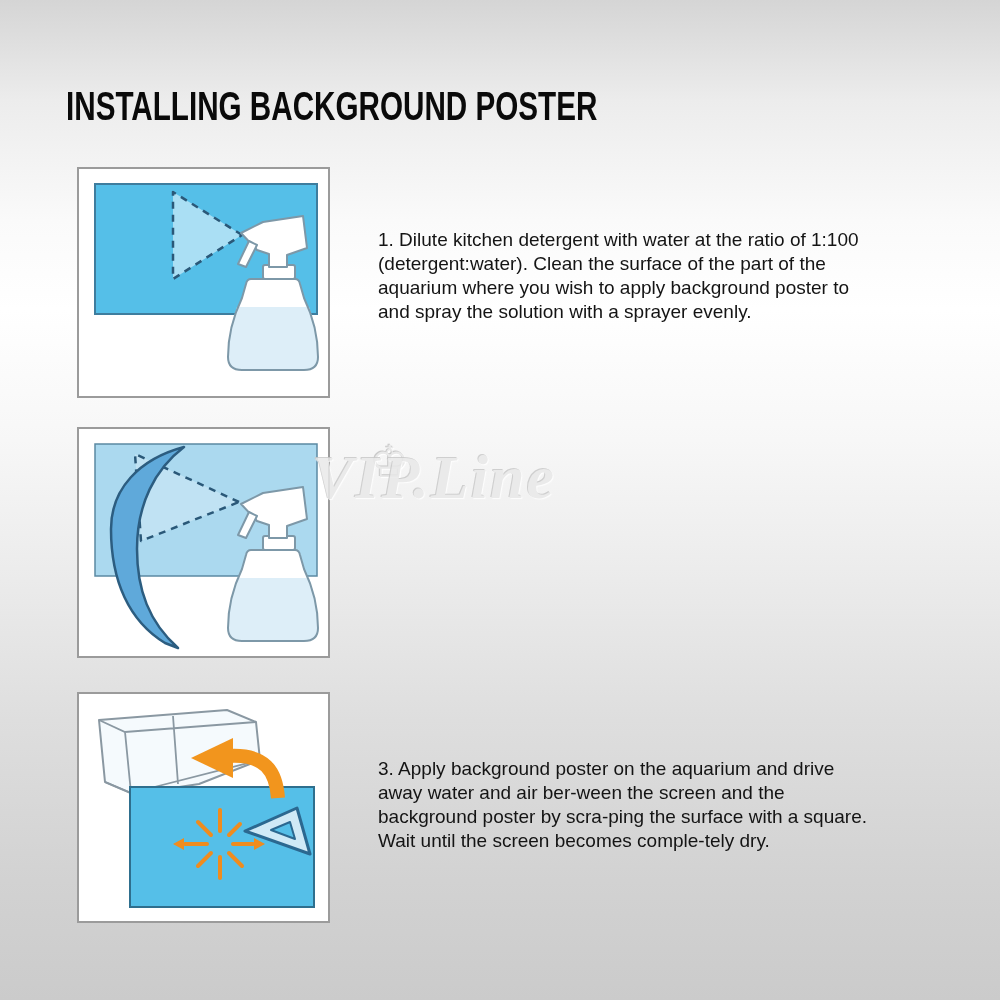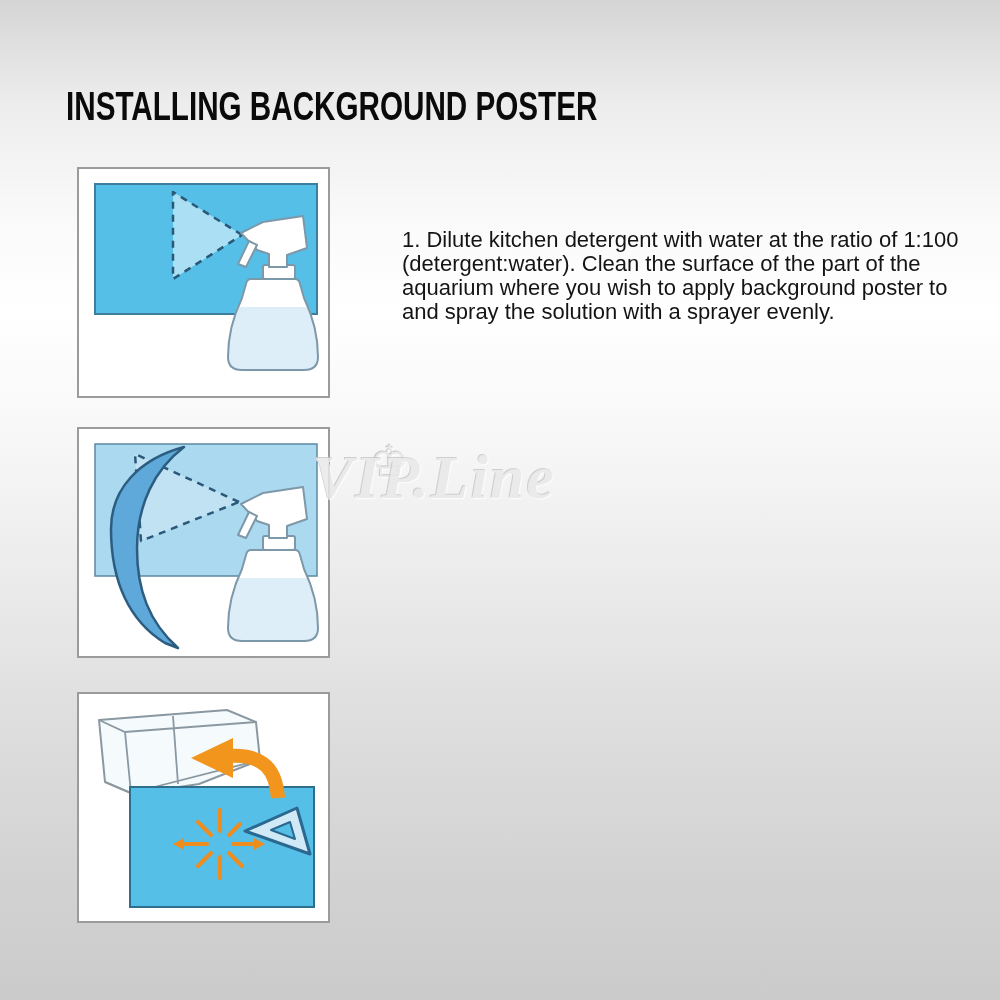--- a/index.html
+++ b/index.html
@@ -22,24 +22,23 @@
   .stepbox{
     position:absolute;left:77px;width:253px;height:231px;
     background:#ffffff;
     border:2px solid var(--box-border);
     box-sizing:border-box;
   }
   #box1{top:167px;} #box2{top:427px;} #box3{top:692px;}
   .stepbox svg{position:absolute;left:0;top:0;}
   .steptext{
     position:absolute;left:378px;width:575px;
-    font-size:22px;line-height:24px;color:var(--text-color);
+    font-size:19px;line-height:24px;color:var(--text-color);
     white-space:pre-line;
     z-index:3;
-    margin-left:24px;
   }
   #text1{top:228px;} #text2{top:499px;} #text3{top:757px;}
   .watermark{
     position:absolute;left:308px;top:398px;width:480px;height:200px;
     z-index:1;pointer-events:none;
   }
   .wm-crown{
     position:absolute;left:62px;top:38px;
     font-size:44px;color:var(--watermark-gray);
     text-shadow:-1px -1px 0 #c9c9c9, 1px 1px 1px #ffffff;
@@ -131,14 +130,18 @@
 
       <path d="M166,137 L218,114 L231,160 Z" fill="var(--square-fill)" stroke="var(--square-outline)" stroke-width="3" stroke-linejoin="round"></path>
       <path d="M192,136 L211,128 L216,145 Z" fill="var(--poster-blue)" stroke="var(--square-outline)" stroke-width="2" stroke-linejoin="round"></path>
     </svg>
   </div>
 
   <div class="steptext" id="text1">1. Dilute kitchen detergent with water at the ratio of 1:100
 (detergent:water). Clean the surface of the part of the
 aquarium where you wish to apply background poster to
 and spray the solution with a sprayer evenly.</div>
+  <div class="steptext" id="text3">3. Apply background poster on the aquarium and drive
+away water and air ber-ween the screen and the
+background poster by scra-ping the surface with a square.
+Wait until the screen becomes comple-tely dry.</div>
 
 </div>
 
 </body></html>

